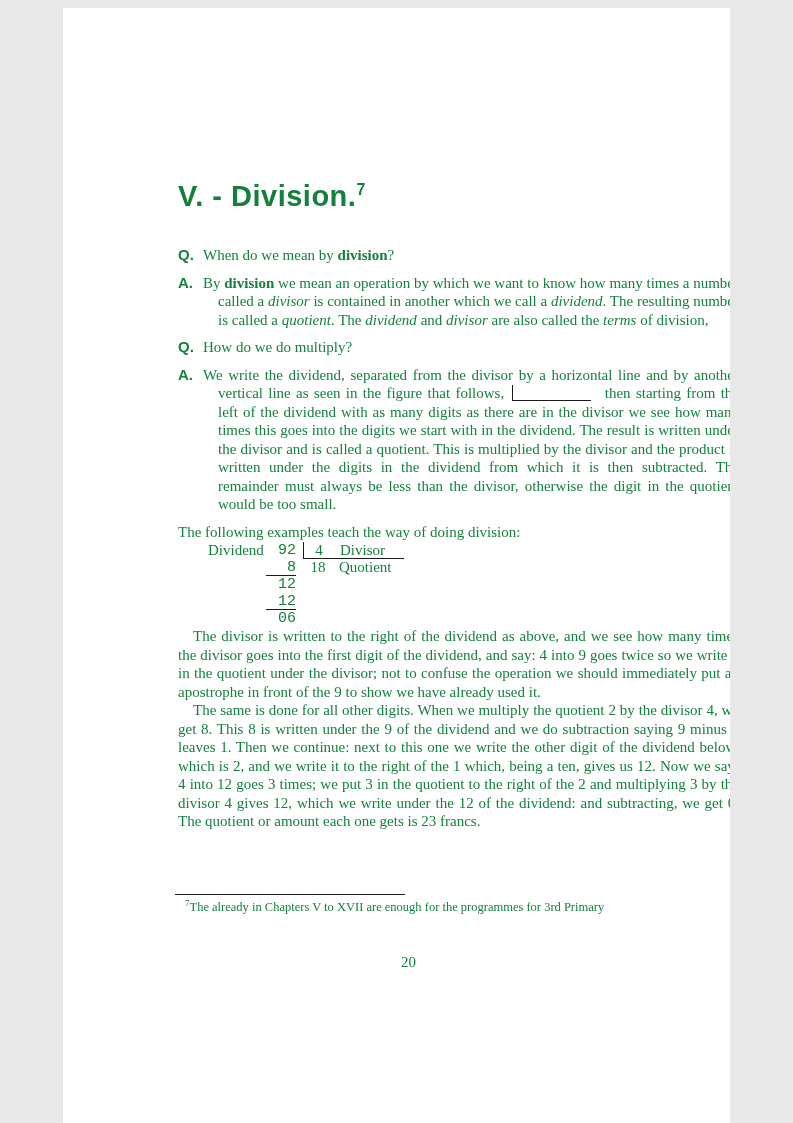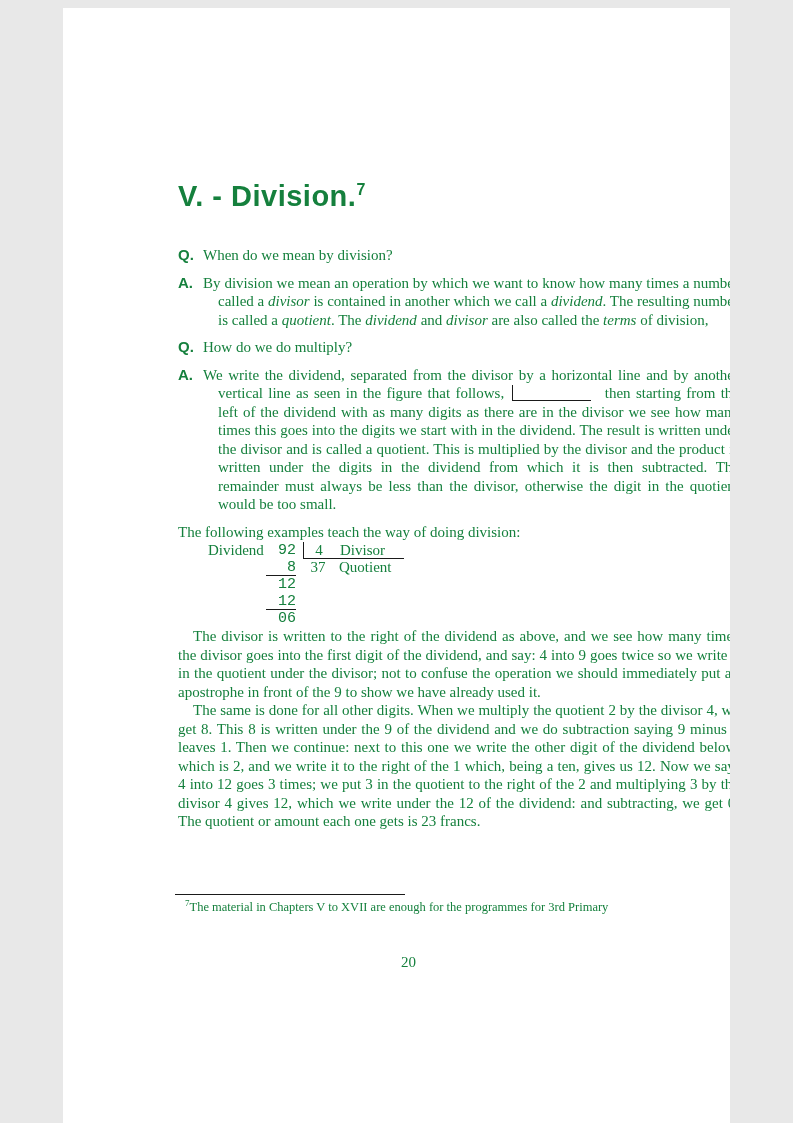--- a/index.html
+++ b/index.html
@@ -40,21 +40,21 @@
     font-family: "Liberation Sans", sans-serif;
     font-weight: bold;
     line-height: 18.5px;
   }
   .qa-body {
     margin-left: 40px;
     text-indent: -15px;
     text-align: justify;
     line-height: 18.5px;
   }
-  .qa-body b { font-weight: normal; }
+  .qa-body b { font-weight: bold; }
   .qa-body i { font-style: italic; }
   .para {
     margin: 0;
     text-align: justify;
     line-height: 18.5px;
   }
   .para.indent { text-indent: 15px; }
   .inline-fig {
     display: inline-block;
     width: 78px;
@@ -140,21 +140,21 @@
         <span class="dv-right bord">
           <span class="dv-c3">4</span>
           <span class="dv-c4">Divisor</span>
         </span>
       </div>
       <div class="dv-row">
         <span class="dv-c1"></span>
         <span class="dv-c2 u">8</span>
         <span class="dv-gap"></span>
         <span class="dv-right">
-          <span class="dv-c3">37</span>
+          <span class="dv-c3">18</span>
           <span class="dv-c4">Quotient</span>
         </span>
       </div>
       <div class="dv-row">
         <span class="dv-c1"></span>
         <span class="dv-c2">12</span>
       </div>
       <div class="dv-row">
         <span class="dv-c1"></span>
         <span class="dv-c2 u">12</span>
@@ -165,17 +165,17 @@
       </div>
     </div>
 
     <p class="para indent">The divisor is written to the right of the dividend as above, and we see how many times the divisor goes into the first digit of the dividend, and say: 4 into 9 goes twice so we write 2 in the quotient under the divisor; not to confuse the operation we should immediately put an apostrophe in front of the 9 to show we have already used it.</p>
     <p class="para indent">The same is done for all other digits. When we multiply the quotient 2 by the divisor 4, we get 8. This 8 is written under the 9 of the dividend and we do subtraction saying 9 minus 8 leaves 1. Then we continue: next to this one we write the other digit of the dividend below, which is 2, and we write it to the right of the 1 which, being a ten, gives us 12. Now we say: 4 into 12 goes 3 times; we put 3 in the quotient to the right of the 2 and multiplying 3 by the divisor 4 gives 12, which we write under the 12 of the dividend: and subtracting, we get 0. The quotient or amount each one gets is 23 francs.</p>
 
   </div>
 
   <div class="footnote">
     <div class="footnote-rule"></div>
-    <div class="footnote-text"><sup>7</sup><span>The material in Chapters V to XVII are enough for the programmes for 3rd Primary</span></div>
+    <div class="footnote-text"><sup>7</sup><span>The already in Chapters V to XVII are enough for the programmes for 3rd Primary</span></div>
   </div>
 
   <div class="pageno">20</div>
 </div>
 
 </body></html>

